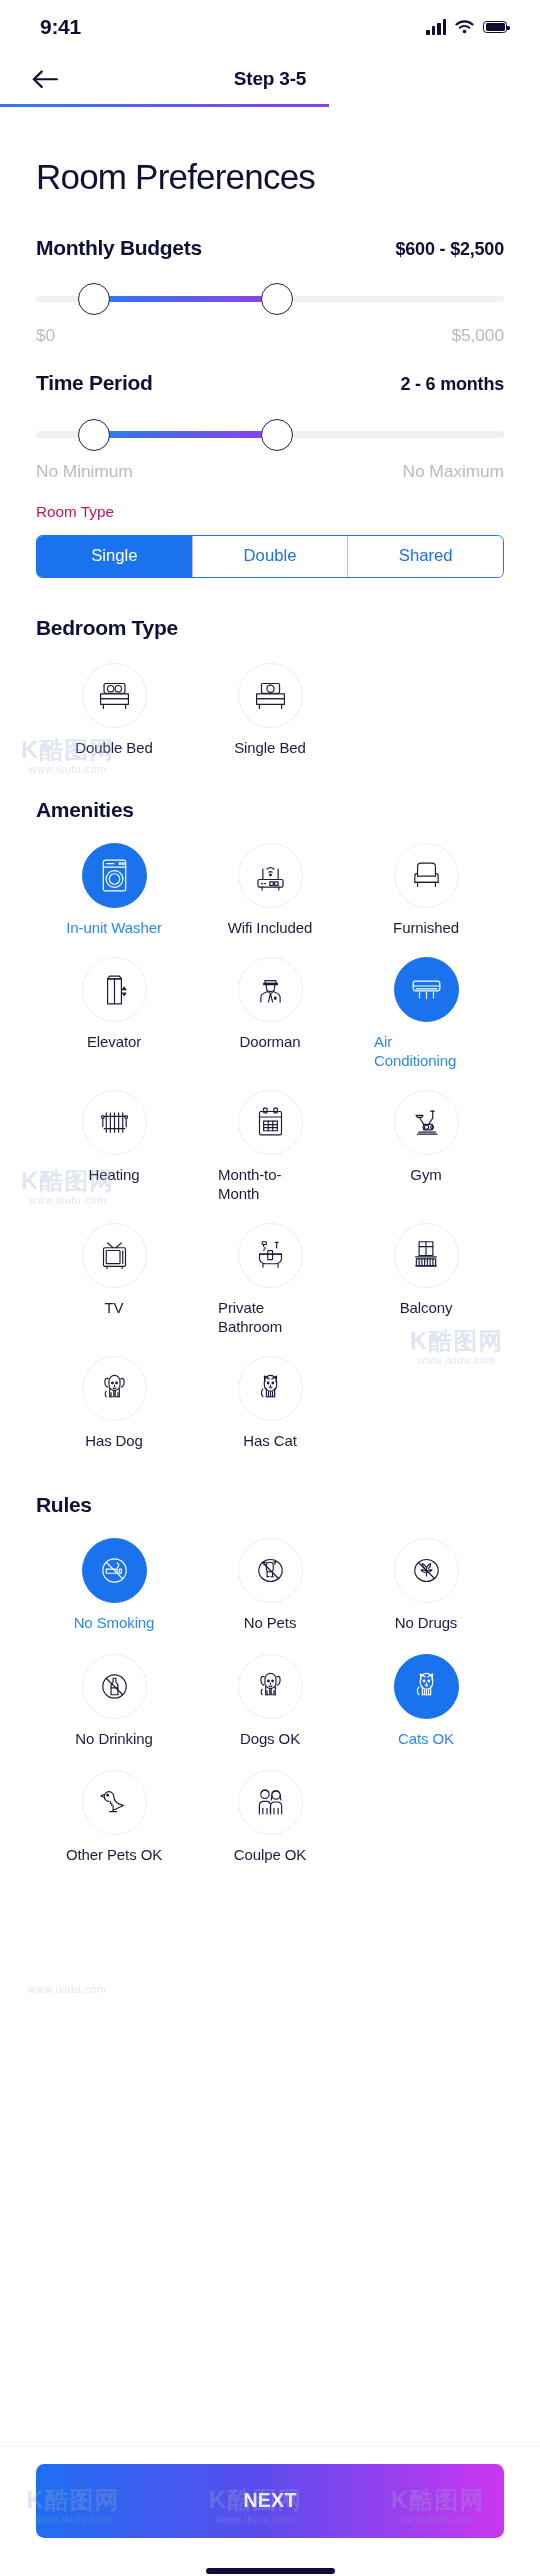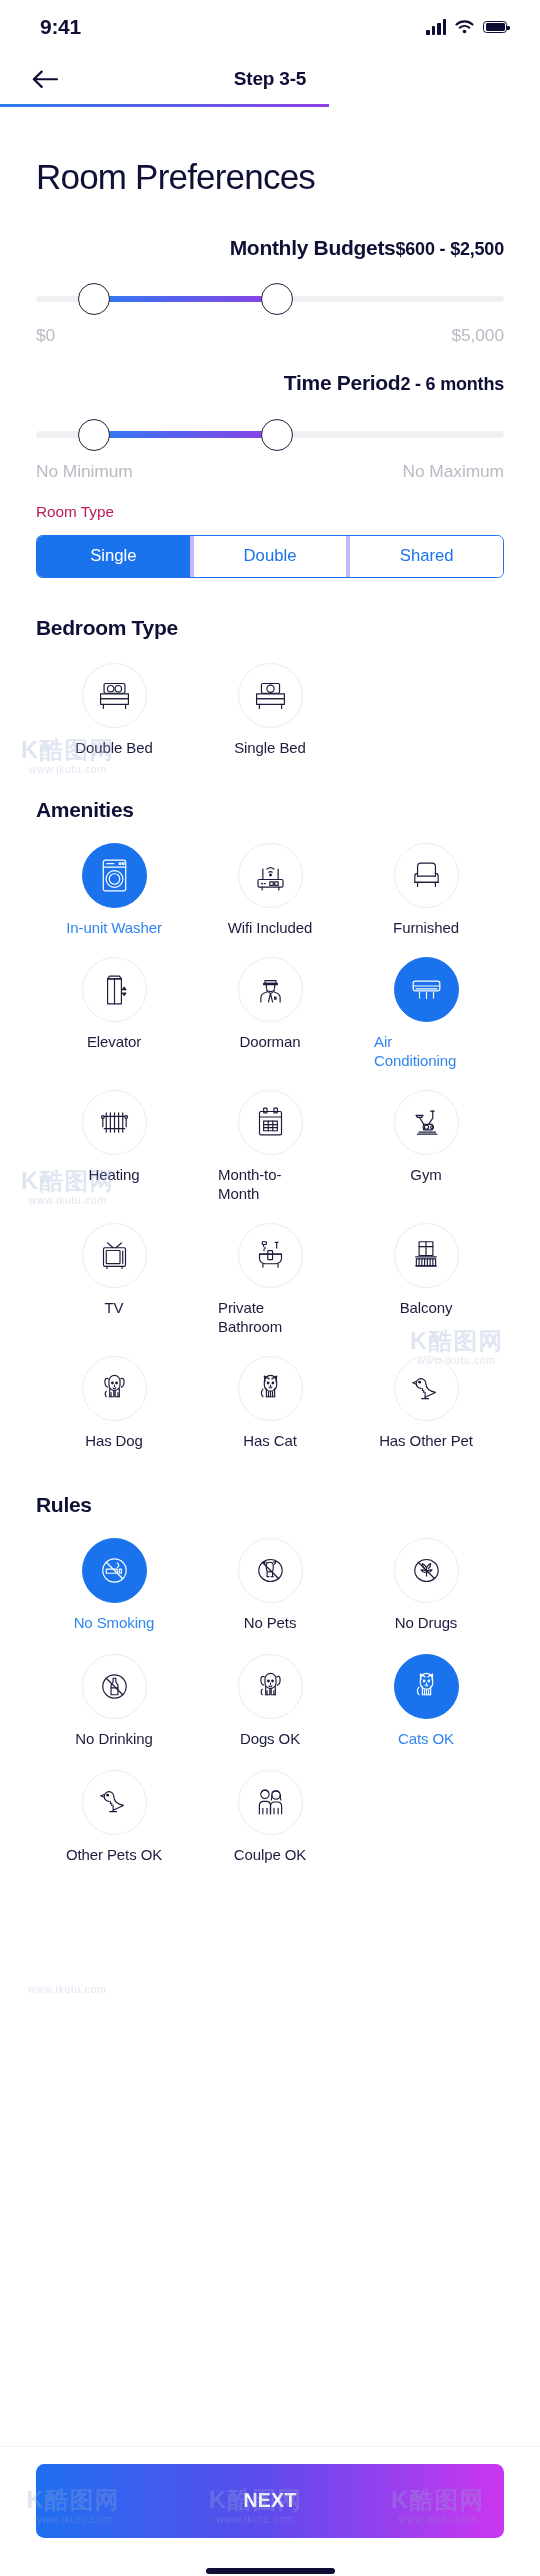--- a/index.html
+++ b/index.html
@@ -73,21 +73,21 @@
     margin-top: 50px;
     font-size: 35px;
     line-height: 1.14;
     font-weight: normal;
     color: #0f1036;
     letter-spacing: -0.8px;
     max-width: 306px;
   }
 
   .section-head {
-    display: flex; align-items: baseline; justify-content: flex-end;
+    display: flex; align-items: baseline; justify-content: space-between;
   }
   .sec-title { font-size: 21px; font-weight: bold; color: #0f1036; letter-spacing: -0.3px; }
   .sec-value { font-size: 18px; font-weight: bold; color: #0f1036; letter-spacing: -0.2px; }
 
   
   .slider-wrap { position: relative; height: 60px; margin-top: 9.7px; }
   .slider-rail {
     position: absolute; top: 26.4px; left: 0; right: 0; height: 6.3px;
     background: #f0f0f2; border-radius: 4.2px;
   }
@@ -109,21 +109,21 @@
   
   .field-label { font-size: 15.3px; color: #be185d; margin-top: 21px; }
   .segmented {
     display: flex; margin-top: 14px;
     border: 1px solid #1a73ec; border-radius: 6.3px; overflow: hidden;
     height: 43px;
   }
   .seg {
     flex: 1; display: flex; align-items: center; justify-content: center;
     font-size: 16.7px; color: #1a73ec; background: #ffffff;
-    border-right: 4px solid #c4b5fd; cursor: pointer;
+    border-right: 1px solid #c4b5fd; cursor: pointer;
   }
   .seg:last-child { border-right: none; }
   .seg.active { background: #1a73ec; color: #ffffff; }
 
   
   h2.block-title {
     font-size: 21px; font-weight: bold; color: #0f1036;
     letter-spacing: -0.3px;
   }
   .grid {
@@ -499,34 +499,20 @@
             <path d="M24 19v2M22 22a2.2 2.2 0 0 0 4 0"></path>
             <path d="M18 24v12M30 24v12"></path>
             <path d="M18 36h5M25 36h5"></path>
             <path d="M13 25c-3 3-3 8 0 11"></path>
             <path d="M21 29v7M24 28v8M27 29v7"></path>
           </svg>
         </div>
         <div class="olabel">Has Cat</div>
       </div>
 
-      <div class="opt">
-        <div class="bubble">
-          <svg width="33" height="32" viewBox="0 0 48 46" fill="none" stroke-width="1.7" stroke-linecap="round" stroke-linejoin="round">
-            <path d="M16 8a7 7 0 0 1 7 7c0 7 5 11 14 13l-15 7"></path>
-            <path d="M16 8a7 7 0 0 0-7 7 7 7 0 0 0 7 7"></path>
-            <path d="M9 12l-5 2 5 2"></path>
-            <circle cx="14" cy="13" r="1.3" fill="currentColor"></circle>
-            <path d="M18 22v3M20 25v3"></path>
-            <path d="M22 28v8"></path>
-              <path d="M17 37h10"></path>
-          </svg>
-        </div>
-        <div class="olabel">Has Other Pet</div>
-      </div>
 
     </div>
   </div>
 
   <div style="margin-top:42px">
     <h2 class="block-title">Rules</h2>
     <div class="grid" style="margin-top:21px;row-gap:21px">
 
       <div class="opt sel">
         <div class="bubble">

